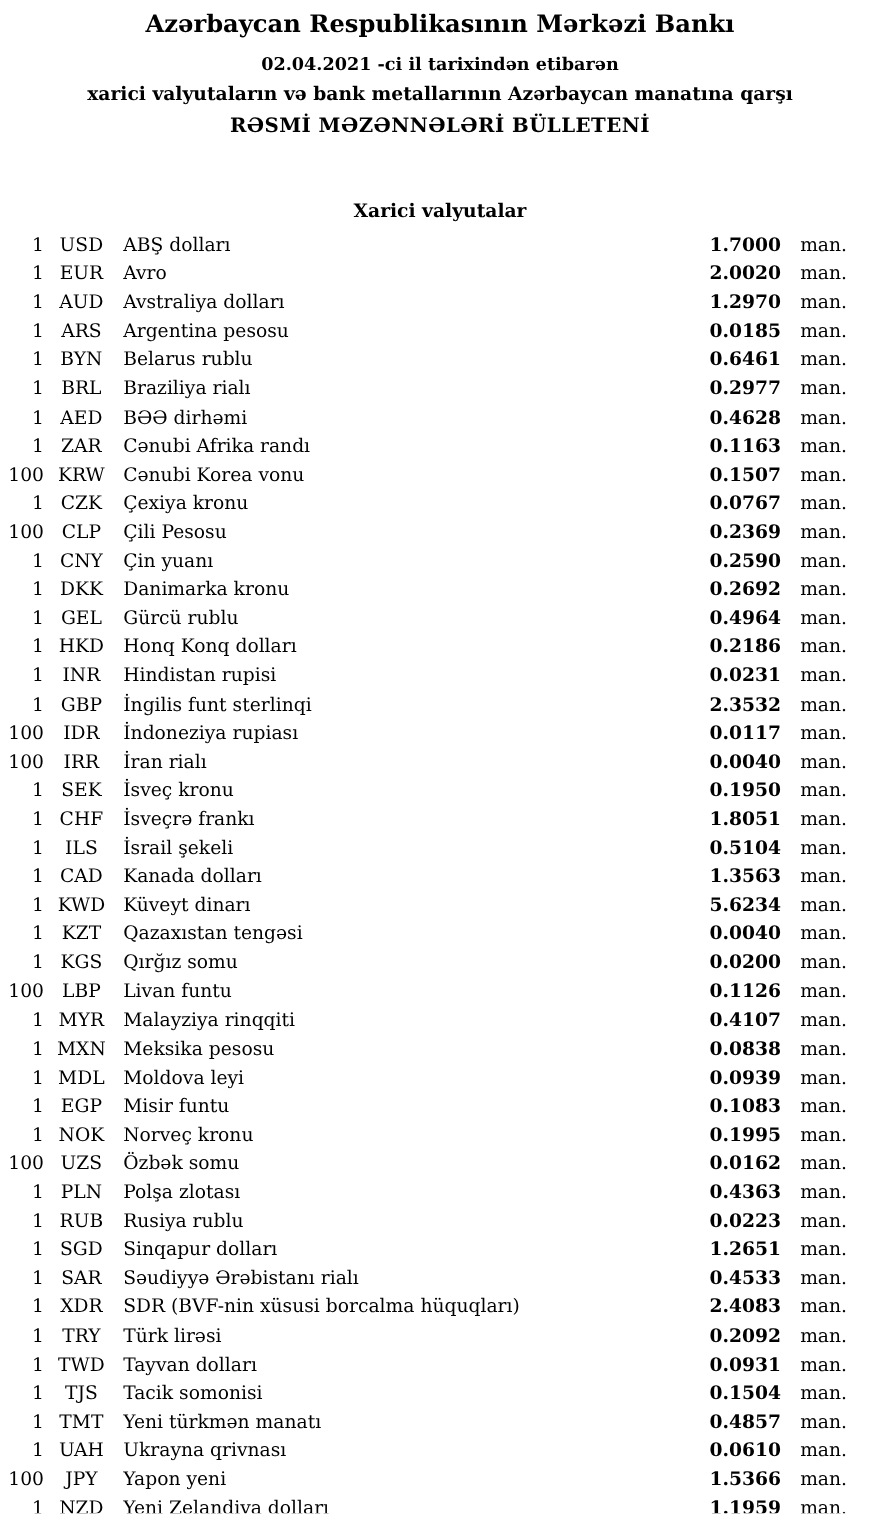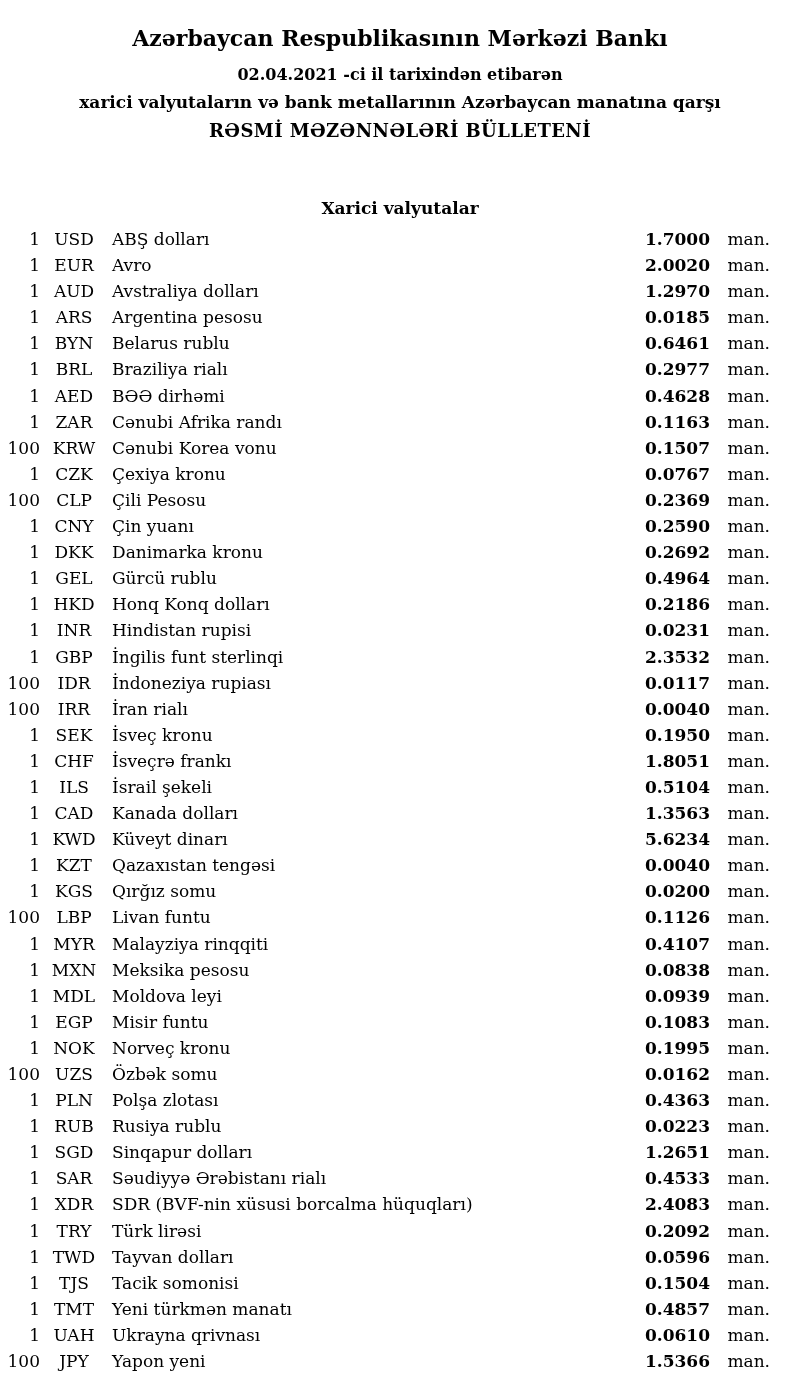--- a/index.html
+++ b/index.html
@@ -9,21 +9,21 @@
   }
   .page {
     position: relative;
     width: 800px;
     height: 1376px;
     background: #ffffff;
     color: #000000;
     font-family: "DejaVu Serif", "Liberation Serif", serif;
     overflow: hidden;
     box-sizing: border-box;
-    padding-top: 22px;
+    padding-top: 6px;
   }
   .bank-name {
     font-size: 22px;
     font-weight: bold;
     text-align: center;
     line-height: 32px;
     margin: 0;
   }
   .date-line {
     font-size: 16px;
@@ -420,21 +420,21 @@
     <span class="cell-code">TRY</span>
     <span class="cell-name">Türk lirəsi</span>
     <span class="cell-rate">0.2092</span>
     <span class="cell-unit">man.</span>
   </div>
 
   <div class="rate-row">
     <span class="cell-qty">1</span>
     <span class="cell-code">TWD</span>
     <span class="cell-name">Tayvan dolları</span>
-    <span class="cell-rate">0.0596</span>
+    <span class="cell-rate">0.0931</span>
     <span class="cell-unit">man.</span>
   </div>
 
   <div class="rate-row">
     <span class="cell-qty">1</span>
     <span class="cell-code">TJS</span>
     <span class="cell-name">Tacik somonisi</span>
     <span class="cell-rate">0.1504</span>
     <span class="cell-unit">man.</span>
   </div>

